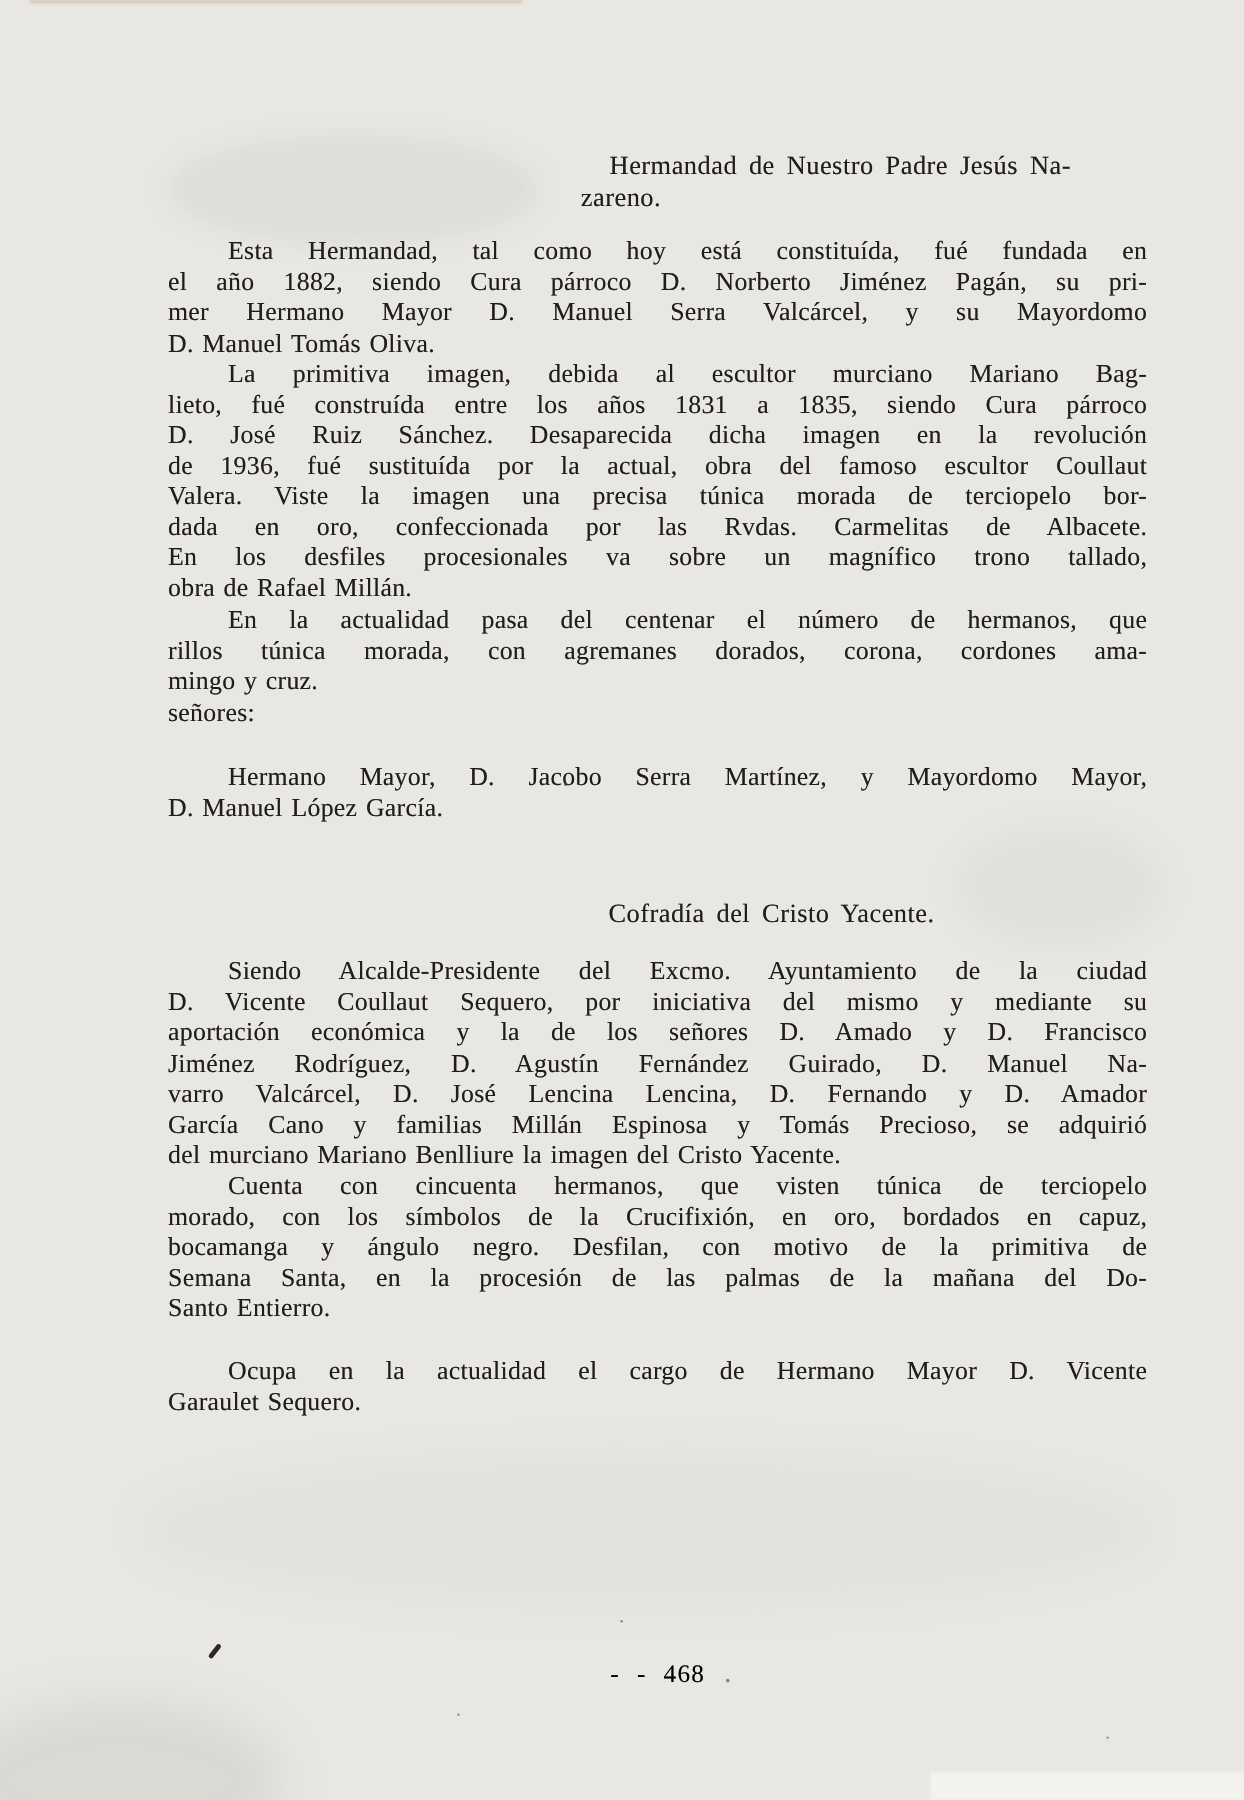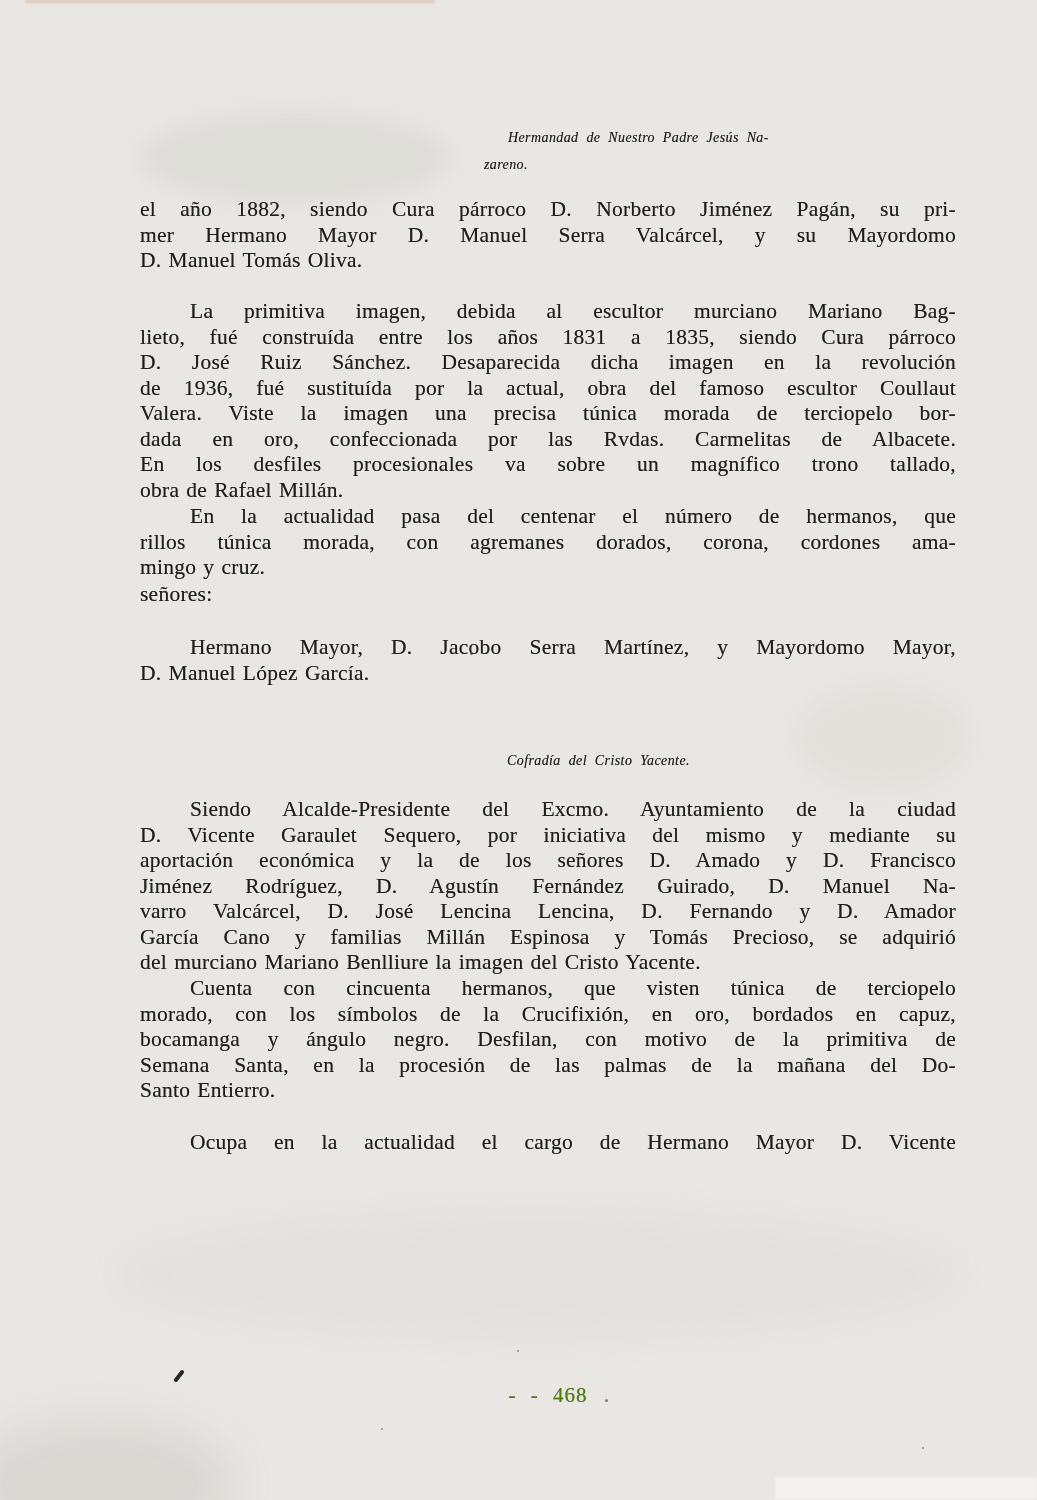--- a/index.html
+++ b/index.html
@@ -20,29 +20,29 @@
     position:absolute;left:140px;width:816px;
     font-size:21.5px;letter-spacing:0.25px;word-spacing:1.5px;
     text-shadow:0 0 0.5px rgba(32,30,27,0.55);
   }
   .para .tline{
     height:25.5px;line-height:25.5px;
     text-align:justify;text-align-last:justify;
   }
   .para .tline.first{padding-left:50px;}
   .para .tline.last{text-align-last:left;}
-  .heading{font-style:italic;font-size:14px;letter-spacing:0.4px;word-spacing:4px;}
+  .heading{font-size:22px;letter-spacing:0.4px;word-spacing:4px;}
   .heading .tline{height:27px;line-height:27px;white-space:nowrap;}
   .heading.h1 .tline:nth-child(1){margin-left:368px;}
   .heading.h1 .tline:nth-child(2){margin-left:344px;}
   .heading.h2 .tline:nth-child(1){margin-left:367px;}
   .pageno{
     position:absolute;left:140px;top:1382px;width:816px;height:26px;
     line-height:26px;text-align:center;font-size:21px;
-    letter-spacing:1px;word-spacing:8px;color:#4d7c0f;
+    letter-spacing:1px;word-spacing:8px;color:#000000;
     text-shadow:0 0 0.5px rgba(32,30,27,0.5);
   }
   
   .stain{position:absolute;border-radius:50%;pointer-events:none;}
   .stain.a{left:140px;top:112px;width:310px;height:92px;background:rgba(158,155,146,0.12);filter:blur(9px);}
   .stain.b{left:798px;top:688px;width:170px;height:100px;background:rgba(168,165,156,0.10);filter:blur(11px);}
   .stain.c{left:118px;top:1212px;width:840px;height:125px;background:rgba(172,169,160,0.08);filter:blur(15px);}
   .stain.d{left:-35px;top:1418px;width:270px;height:130px;background:rgba(148,145,136,0.16);filter:blur(18px);}
   .patch-br{position:absolute;left:775px;top:1477px;width:262px;height:23px;background:rgba(249,248,244,0.65);filter:blur(1px);}
   .topline{position:absolute;left:25px;top:0;width:410px;height:3px;background:rgba(198,152,112,0.40);filter:blur(0.8px);}
@@ -68,20 +68,21 @@
   <div class="stain c"></div>
   <div class="stain d"></div>
   <div class="patch-br"></div>
 
   <div class="textblock heading h1" style="top:124px">
       <div class="tline first">Hermandad de Nuestro Padre Jesús Na-</div>
       <div class="tline last">zareno.</div>
     </div>
 
   <div class="textblock para" style="top:197px">
+      <div class="tline first">Esta Hermandad, tal como hoy está constituída, fué fundada en</div>
       <div class="tline">el año 1882, siendo Cura párroco D. Norberto Jiménez Pagán, su pri-</div>
       <div class="tline">mer Hermano Mayor D. Manuel Serra Valcárcel, y su Mayordomo</div>
       <div class="tline last">D. Manuel Tomás Oliva.</div>
     </div>
 
   <div class="textblock para" style="top:299px">
       <div class="tline first">La primitiva imagen, debida al escultor murciano Mariano Bag-</div>
       <div class="tline">lieto, fué construída entre los años 1831 a 1835, siendo Cura párroco</div>
       <div class="tline">D. José Ruiz Sánchez. Desaparecida dicha imagen en la revolución</div>
       <div class="tline">de 1936, fué sustituída por la actual, obra del famoso escultor Coullaut</div>
@@ -105,38 +106,39 @@
       <div class="tline first">Hermano Mayor, D. Jacobo Serra Martínez, y Mayordomo Mayor,</div>
       <div class="tline last">D. Manuel López García.</div>
     </div>
 
   <div class="textblock heading h2" style="top:747px">
       <div class="tline first last">Cofradía del Cristo Yacente.</div>
     </div>
 
   <div class="textblock para" style="top:797px">
       <div class="tline first">Siendo Alcalde-Presidente del Excmo. Ayuntamiento de la ciudad</div>
-      <div class="tline">D. Vicente Garaulet Sequero, por iniciativa del mismo y mediante su</div>
+      <div class="tline">D. Vicente Coullaut Sequero, por iniciativa del mismo y mediante su</div>
       <div class="tline">aportación económica y la de los señores D. Amado y D. Francisco</div>
       <div class="tline">Jiménez Rodríguez, D. Agustín Fernández Guirado, D. Manuel Na-</div>
       <div class="tline">varro Valcárcel, D. José Lencina Lencina, D. Fernando y D. Amador</div>
       <div class="tline">García Cano y familias Millán Espinosa y Tomás Precioso, se adquirió</div>
       <div class="tline last">del murciano Mariano Benlliure la imagen del Cristo Yacente.</div>
     </div>
 
   <div class="textblock para" style="top:976px">
       <div class="tline first">Cuenta con cincuenta hermanos, que visten túnica de terciopelo</div>
       <div class="tline">morado, con los símbolos de la Crucifixión, en oro, bordados en capuz,</div>
       <div class="tline">bocamanga y ángulo negro. Desfilan, con motivo de la primitiva de</div>
       <div class="tline">Semana Santa, en la procesión de las palmas de la mañana del Do-</div>
       <div class="tline last">Santo Entierro.</div>
     </div>
 
   <div class="textblock para" style="top:1130px">
       <div class="tline first">Ocupa en la actualidad el cargo de Hermano Mayor D. Vicente</div>
+      <div class="tline last">Garaulet Sequero.</div>
     </div>
 
   <div class="pageno">- - 468</div>
 
   <div class="pen-mark"></div>
   <div class="speck s1"></div>
   <div class="speck s2"></div>
   <div class="speck s3"></div>
   <div class="speck s4"></div>
   <div class="speck s5"></div>

